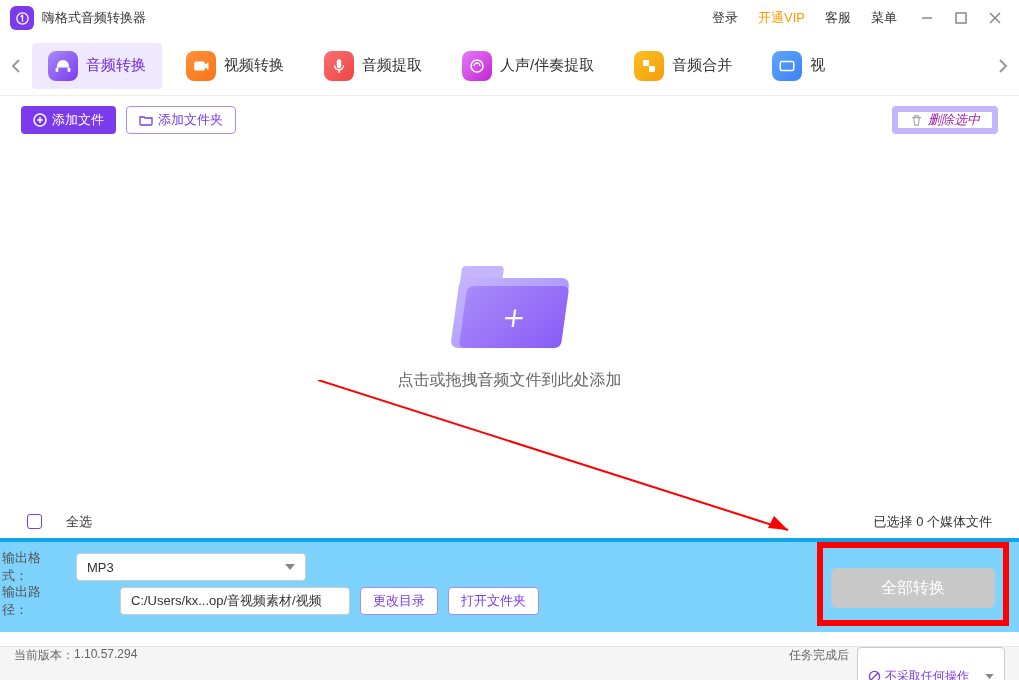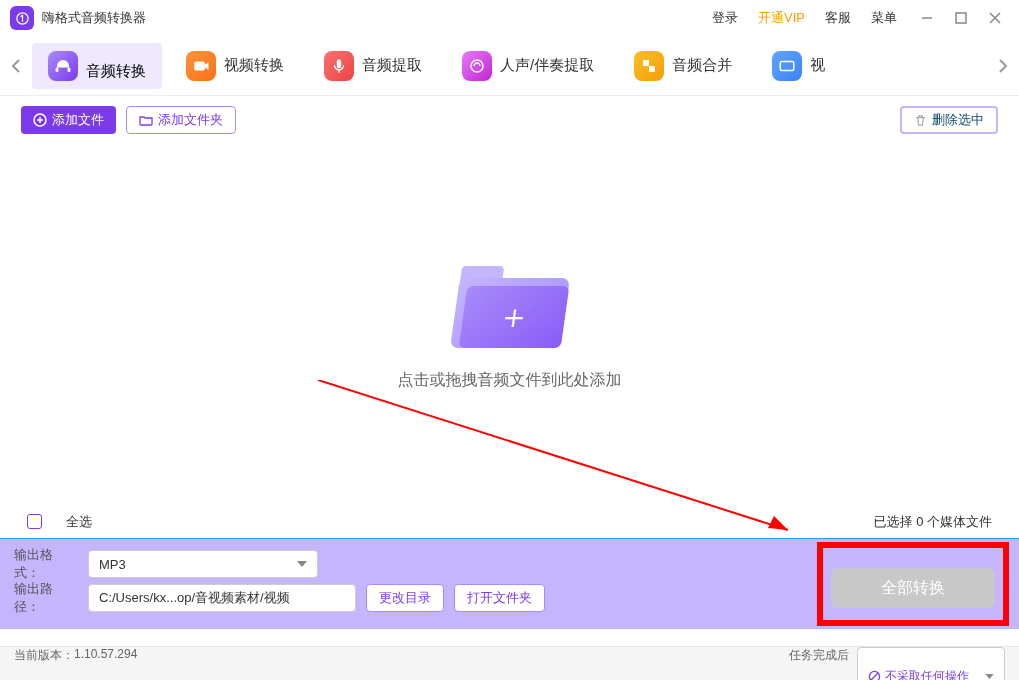--- a/index.html
+++ b/index.html
@@ -13,59 +13,59 @@
 .titlelink{ margin:0 10px; font-size:13px; color:#333; cursor:pointer; }
 .titlelink.vip{ color:#ff9900; }
 .winbtn{ width:28px; height:28px; display:flex; align-items:center; justify-content:center; color:#888; margin-left:6px;}
 .winbtn svg{width:14px;height:14px;}
 
 
 .tabbar{ height:60px; display:flex; align-items:center; padding:0 4px; border-bottom:1px solid #eee; background:#fff;}
 .navchev{ width:24px; display:flex; justify-content:center; color:#999;}
 .tabscroll{ flex:1; display:flex; align-items:center; overflow:hidden;}
 .tab{ display:flex; align-items:center; padding:8px 16px; margin:0 4px; font-size:15px; color:#333; border-radius:4px; white-space:nowrap;}
-.tab.active{ background:#efe9ff; color:#000000;align-items:flex-end;}
+.tab.active{ background:#efe9ff; color:#6d28d9;}
 .tabicon{ width:30px; height:30px; border-radius:8px; display:flex; align-items:center; justify-content:center; margin-right:8px;}
 .tabicon svg{width:18px;height:18px;fill:#fff;}
 .ic-purple{background:linear-gradient(135deg,#a78bfa,#7c3aed);}
 .ic-orange{background:linear-gradient(135deg,#fb923c,#f97316);}
 .ic-blue{background:linear-gradient(135deg,#38bdf8,#0ea5e9);}
 .ic-red{background:linear-gradient(135deg,#f87171,#ef4444);}
 .ic-pink{background:linear-gradient(135deg,#e879f9,#c026d3);}
 .ic-yellow{background:linear-gradient(135deg,#fbbf24,#f59e0b);}
 .ic-cyan{background:linear-gradient(135deg,#60a5fa,#3b82f6);}
 
 
 .toolbar{ height:48px; display:flex; align-items:center; padding:0 21px; gap:10px;}
 .btn{ display:inline-flex; align-items:center; height:28px; padding:0 12px; font-size:13px; border-radius:4px; cursor:pointer; gap:5px;}
 .btn-primary{ background:#7c3aed; color:#fff;}
 .btn-outline{ border:1px solid #a78bfa; color:#7c3aed; background:#fff;}
-.btn-ghost{ border:2px solid #c4b5fd; color:#0c4a6e; background:#fff;}
+.btn-ghost{ border:6px solid #c4b5fd; color:#a21caf; background:#fff;font-style:italic;}
 .toolbar-spacer{flex:1;}
 
 
 .dropzone{ height:360px; display:flex; flex-direction:column; align-items:center; justify-content:center; color:#666; font-size:16px; position:relative;}
 .foldericon{ width:110px; height:90px; position:relative; margin-bottom:22px;}
 .folder-back{position:absolute;bottom:0;left:0;width:110px;height:70px;background:linear-gradient(135deg,#c4b5fd,#a78bfa);border-radius:8px;transform:skewX(-8deg);}
 .folder-tab{position:absolute;top:8px;left:6px;width:42px;height:18px;background:#c4b5fd;border-radius:4px 4px 0 0;transform:skewX(-8deg);}
 .folder-front{position:absolute;bottom:0;left:8px;width:102px;height:62px;background:linear-gradient(135deg,#a78bfa,#8b5cf6);border-radius:6px;transform:skewX(-8deg);display:flex;align-items:center;justify-content:center;}
 .folder-front .plus{color:#fff;font-size:34px;font-weight:300;}
 
 
 .selrow{ height:34px; display:flex; align-items:center; padding:0 27px; font-size:13px; color:#333; border-top:1px solid transparent;gap:16px;}
 .chk{ width:15px; height:15px; border:1.5px solid #7c3aed; border-radius:3px; margin-right:8px;}
 .selrow-spacer{flex:1;}
 
 
-.outblock{ padding:8px 14px 14px; border-top:1px solid #0ea5e9; background:#c4b5fd;}
+.outblock{ padding:8px 2px 14px; border-top:4px solid #0ea5e9; background:#7dd3fc;}
 .outrow{ display:flex; align-items:center; height:34px; font-size:13px; color:#555; gap:10px;}
 .outlabel{ width:64px; text-align:left;}
 .select, .pathbox{ height:28px; border:1px solid #ccc; border-radius:4px; background:#fff; display:flex; align-items:center; padding:0 10px; font-size:13px; color:#333;}
 .select{ width:230px; justify-content:space-between;}
-.pathbox{ width:268px; overflow:hidden; white-space:nowrap;}
+.pathbox{ width:230px; overflow:hidden; white-space:nowrap;margin-left:44px;}
 .convertbtn{ position:absolute; right:24px; bottom:72px; width:164px; height:40px; background:#c8c8c8; color:#fff; font-size:16px; display:flex; align-items:center; justify-content:center; border-radius:6px;}
 .redbox{position:absolute; right:10px; bottom:54px; width:192px; height:84px; border:6px solid #ff0000; pointer-events:none;}
 .arrow{position:absolute;pointer-events:none;}
 
 
 .statusbar{ position:absolute; bottom:0; left:0; right:0; height:34px; background:#f5f5f5; border-top:1px solid #e5e5e5; display:flex; align-items:flex-start; padding:0 14px; font-size:12px; color:#666;}
 .statusbar-spacer{flex:1;}
 .afterbox{ display:flex; align-items:center; gap:6px; border:1px solid #ccc; border-radius:4px; padding:20px 10px; background:#fff;}
 .noop{ color:#7c3aed; display:flex; align-items:center; gap:4px;}
 </style>

